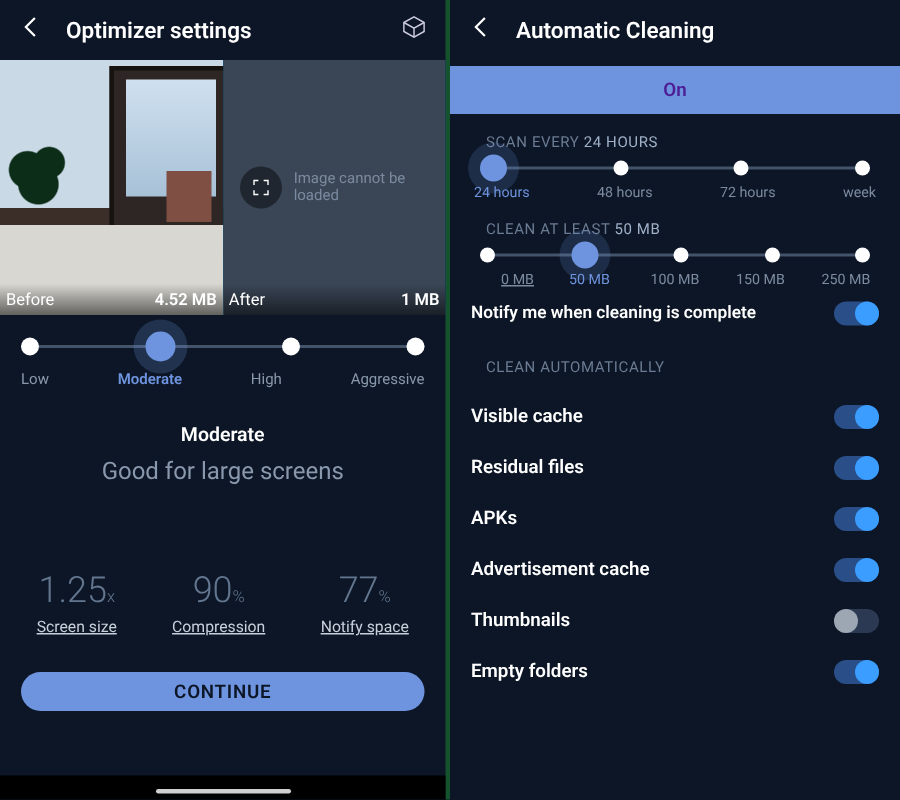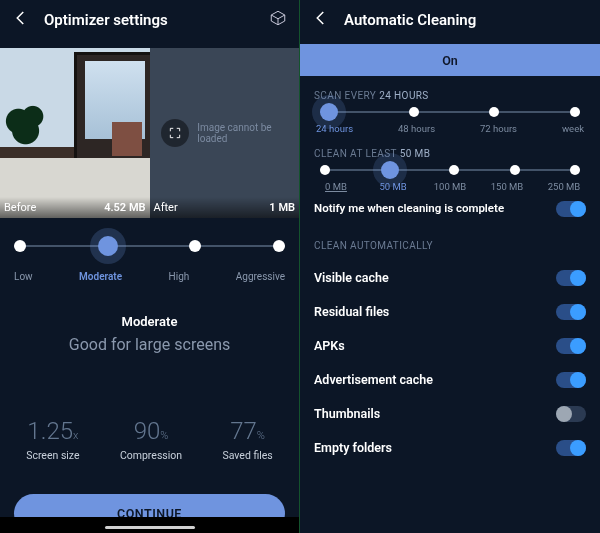--- a/index.html
+++ b/index.html
@@ -5,21 +5,21 @@
   * { box-sizing: border-box; margin: 0; padding: 0; }
   body {
     width: 600px; height: 533px;
     font-family: -apple-system, "Segoe UI", Roboto, sans-serif;
     background: #0c1626;
     color: #fff;
     display: flex;
     overflow: hidden;
   }
   .pane { position: relative; height: 533px; background:#0c1626; display:flex; flex-direction:column; }
-  .pane-left { width: 300px; border-right:1px solid #14532d;justify-content:space-between; }
+  .pane-left { width: 300px; border-right:3px solid #14532d; }
   .pane-right { width: 300px; }
   
   .hdr { display:flex; align-items:center; height:40px; padding:0 12px; gap:14px;}
   .hdr .title { font-size:15px; font-weight:600; color:#fff; }
   .hdr .spacer { flex:1; }
   .back-icon svg { width:18px; height:18px; stroke:#fff; stroke-width:2; fill:none;}
   .cube-icon svg { width:18px; height:18px; stroke:#ccd; stroke-width:1.3; fill:none;}
   
   .preview-row { display:flex; width:100%; height:170px; }
   .preview { flex:1; position:relative; background:#0c4a6e; overflow:hidden;}
@@ -47,41 +47,41 @@
   .q-labels span.sel { color:#6f94df; font-weight:600;}
   
   .desc { text-align:center; margin-top:24px; }
   .desc .t { font-size:13px; font-weight:600; }
   .desc .s { font-size:16px; color:#8a98ad; margin-top:6px;}
   
   .stats { display:flex; justify-content:space-around; margin-top:18px; padding:0 6px;}
   .stat { text-align:center; }
   .stat .v { font-size:24px; font-weight:300; color:#63768f;margin-top:38px;}
   .stat .v sub { font-size:11px; vertical-align:baseline;}
-  .stat .l { font-size:10.5px; color:#c8d0db; margin-top:4px;}
-  
-  .continue { margin:24px 14px 0; height:39px; border-radius:20px; background:#6f94df; color:#0c1626; font-size:12.5px; font-weight:600; letter-spacing:.5px; display:flex; align-items:center; justify-content:center; }
+  .stat .l { font-size:10.5px; color:#c8d0db; margin-top:4px;text-decoration:underline;}
+  
+  .continue { margin:24px 14px 0; height:26px; border-radius:20px; background:#6f94df; color:#0c1626; font-size:12.5px; font-weight:600; letter-spacing:.5px; display:flex; align-items:center; justify-content:center; }
   
   .home-ind { position:absolute; bottom:4px; left:50%; transform:translateX(-50%); width:90px; height:3px; border-radius:2px; background:#d0d0d0;}
   .pane-left .blackbar { position:absolute; bottom:0; left:0; right:0; height:16px; background:#000;}
   
   .on-bar { margin:4px 0 0; height:32px; background:#6f94df; display:flex; align-items:center; justify-content:center; position:relative;}
-  .on-bar .lbl { font-size:12.5px; color:#0f172a; font-weight:600;}
+  .on-bar .lbl { font-size:12.5px; color:#4c1d95; font-weight:600;}
   .on-switch { position:absolute; right:10px; }
-  .section-title { font-size:10px; letter-spacing:.4px; color:#6b7b93; margin:14px 14px 10px;}
+  .section-title { font-size:10px; letter-spacing:.4px; color:#6b7b93; margin:14px 24px 10px;}
   .section-title .val { color:#9fb0c8;}
   .r-slider { margin:0 20px; position:relative;}
   .r-track { height:2px; background:#435369;}
   .r-stops { position:absolute; left:0; right:0; top:-4px; display:flex; justify-content:space-between;}
   .r-stop { width:10px; height:10px; border-radius:50%; background:#fff;}
   .r-stop.sel { width:18px; height:18px; margin-top:-4px; background:#6f94df; box-shadow:0 0 0 8px rgba(111,148,223,.18);}
   .r-labels { display:flex; justify-content:space-between; margin:10px 16px 0; font-size:9.5px; color:#7c8ba0;}
   .r-labels span.sel { color:#6f94df;}
   .r-labels.five span { width:40px; text-align:center;}
-  .r-labels.five span:first-child{text-align:center;text-decoration:underline;}
+  .r-labels.five span:first-child{text-align:right;text-decoration:underline;}
   .r-labels.five span:last-child{text-align:center;}
   .opt-row { display:flex; align-items:flex-start; justify-content:space-between; padding:9px 14px; }
   .opt-row .lbl { font-size:12.5px; font-weight:600; color:#fff;}
   .toggle { width:30px; height:16px; border-radius:8px; position:relative; background:#2b3a52;}
   .toggle .knob { width:16px; height:16px; border-radius:50%; background:#9da7b3; position:absolute; top:0; left:0; transition:none;}
   .toggle.on { background:#2a4e88;}
   .toggle.on .knob { background:#3b9dff; left:14px;}
   .toggle.big { width:30px; height:14px;}
   .scroll { overflow:hidden; }
 </style>
@@ -162,21 +162,21 @@
     <div class="stat">
       <div class="v"><span>1.25</span><sub>x</sub></div>
       <div class="l">Screen size</div>
     </div>
     <div class="stat">
       <div class="v"><span>90</span><sub>%</sub></div>
       <div class="l">Compression</div>
     </div>
     <div class="stat">
       <div class="v"><span>77</span><sub>%</sub></div>
-      <div class="l">Saved files</div>
+      <div class="l">Notify space</div>
     </div>
   </div>
 
   <div class="continue">CONTINUE</div>
 
   <div class="blackbar">
     <div class="home-ind"></div>
   </div>
 </div>
 

